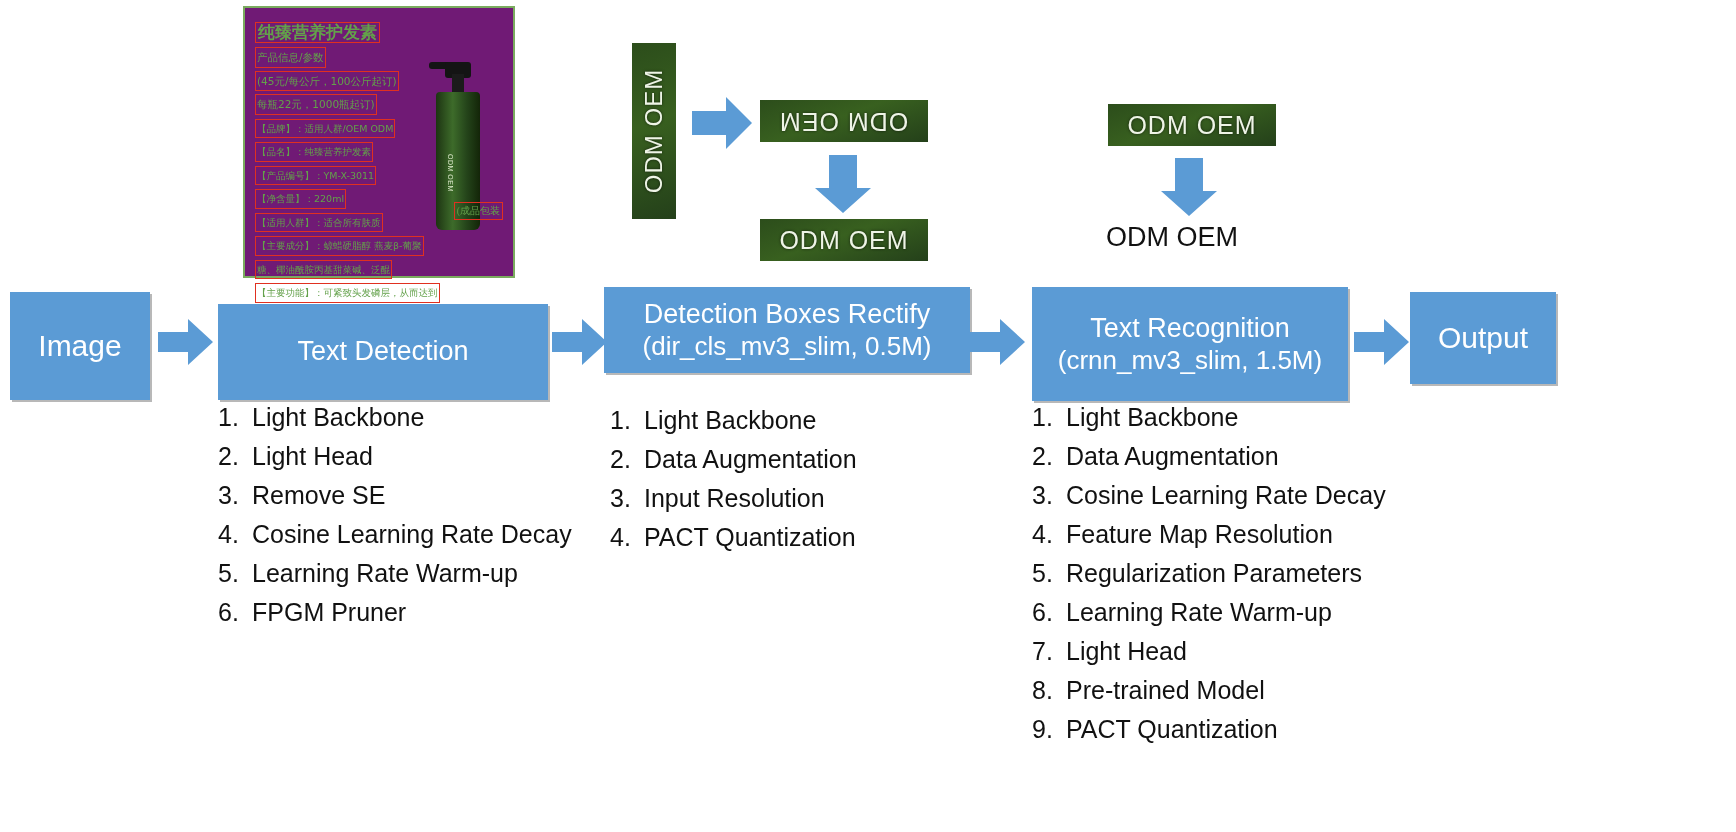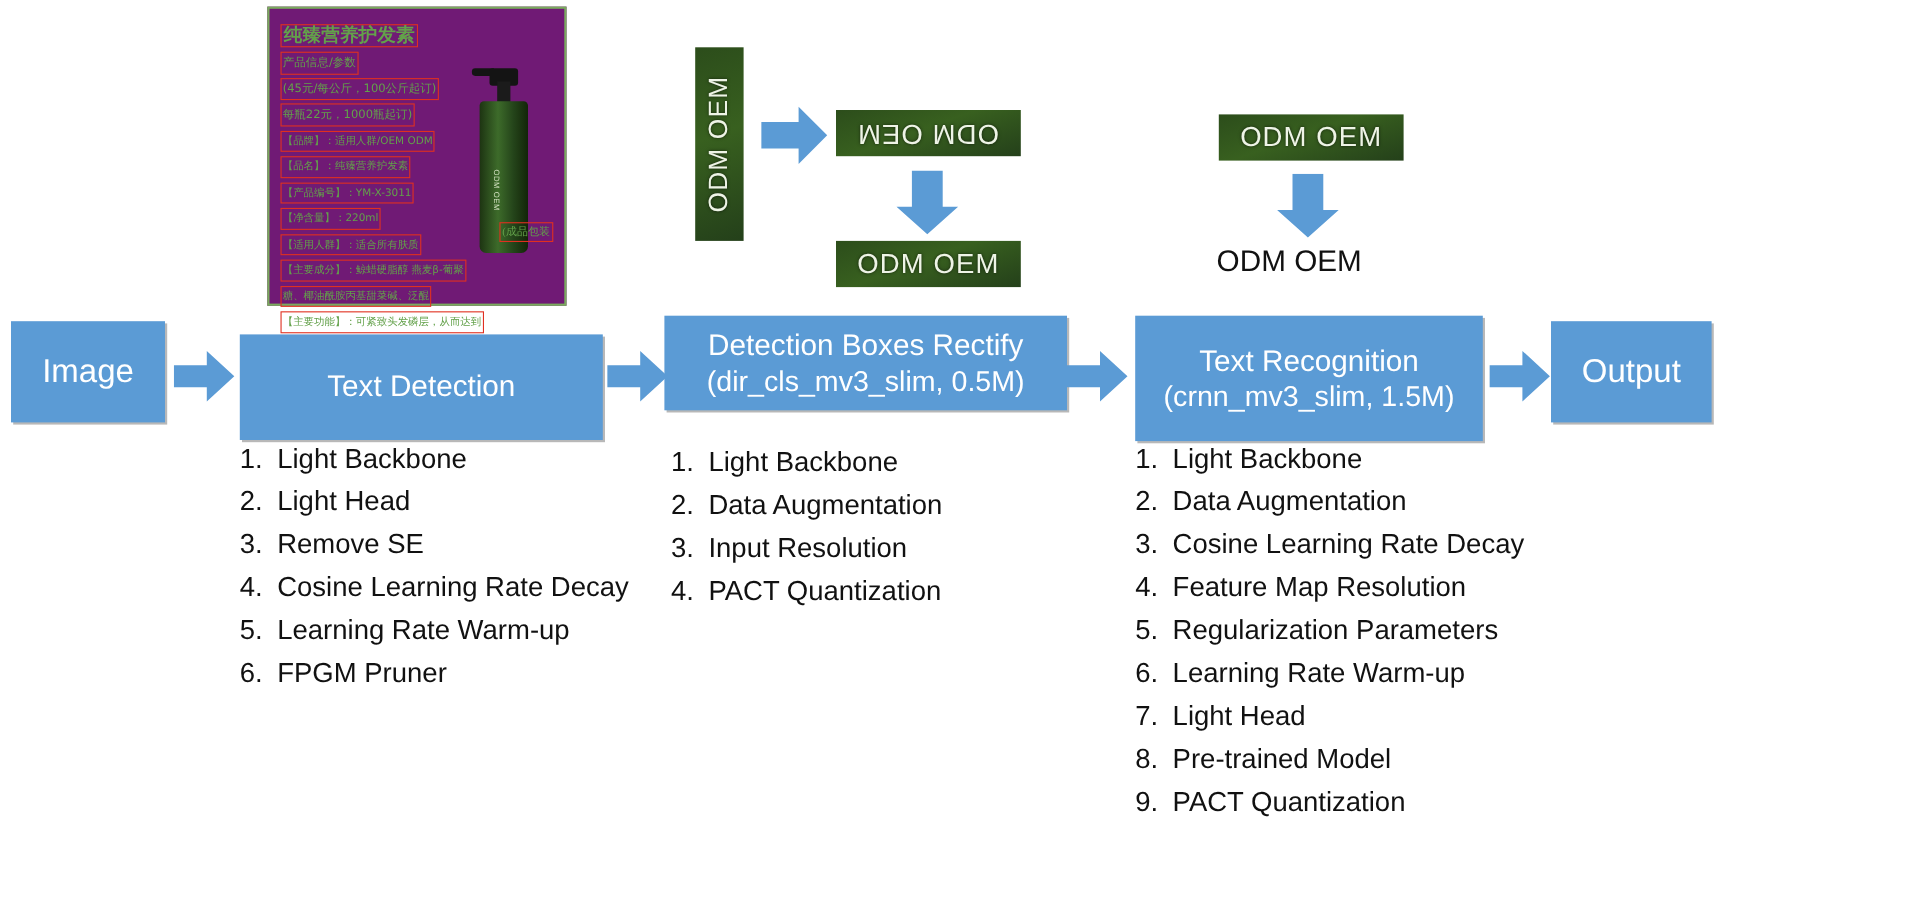--- a/index.html
+++ b/index.html
@@ -24,21 +24,21 @@
     display: flex;
     flex-direction: column;
     align-items: center;
     justify-content: center;
     line-height: 1.16;
     text-align: center;
     box-shadow: 2px 2px 0 rgba(0,0,0,0.28);
   }
   .pbox .l1, .pbox .l2 { display: block; white-space: nowrap; }
 
-  #box-image   { left: 10px;   top: 292px; width: 140px; height: 92px; }
+  #box-image   { left: 10px;   top: 292px; width: 140px; height: 108px; }
   #box-det     { left: 218px;  top: 304px; width: 330px; height: 96px; }
   #box-rectify { left: 604px;  top: 287px; width: 366px; height: 86px; }
   #box-recog   { left: 1032px; top: 287px; width: 316px; height: 114px; }
   #box-output  { left: 1410px; top: 292px; width: 146px; height: 92px; text-align: center; }
 
   #box-image .l1, #box-output .l1 { font-size: 30px; }
   #box-det .l1, #box-rectify .l1, #box-recog .l1 { font-size: 27px; }
   #box-det .l2, #box-rectify .l2, #box-recog .l2 { font-size: 26px; }
 
   

